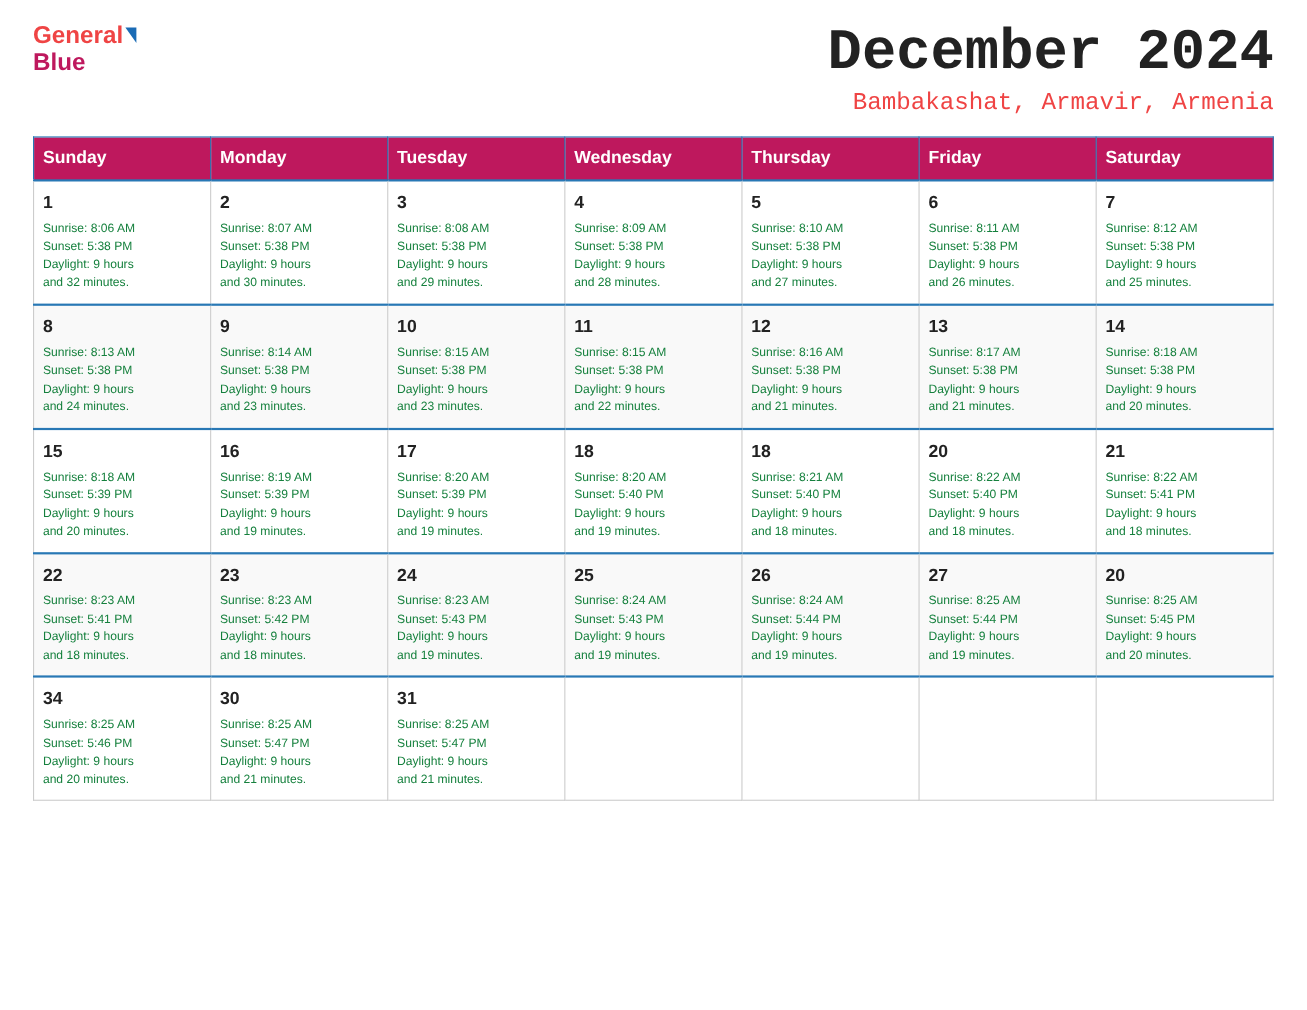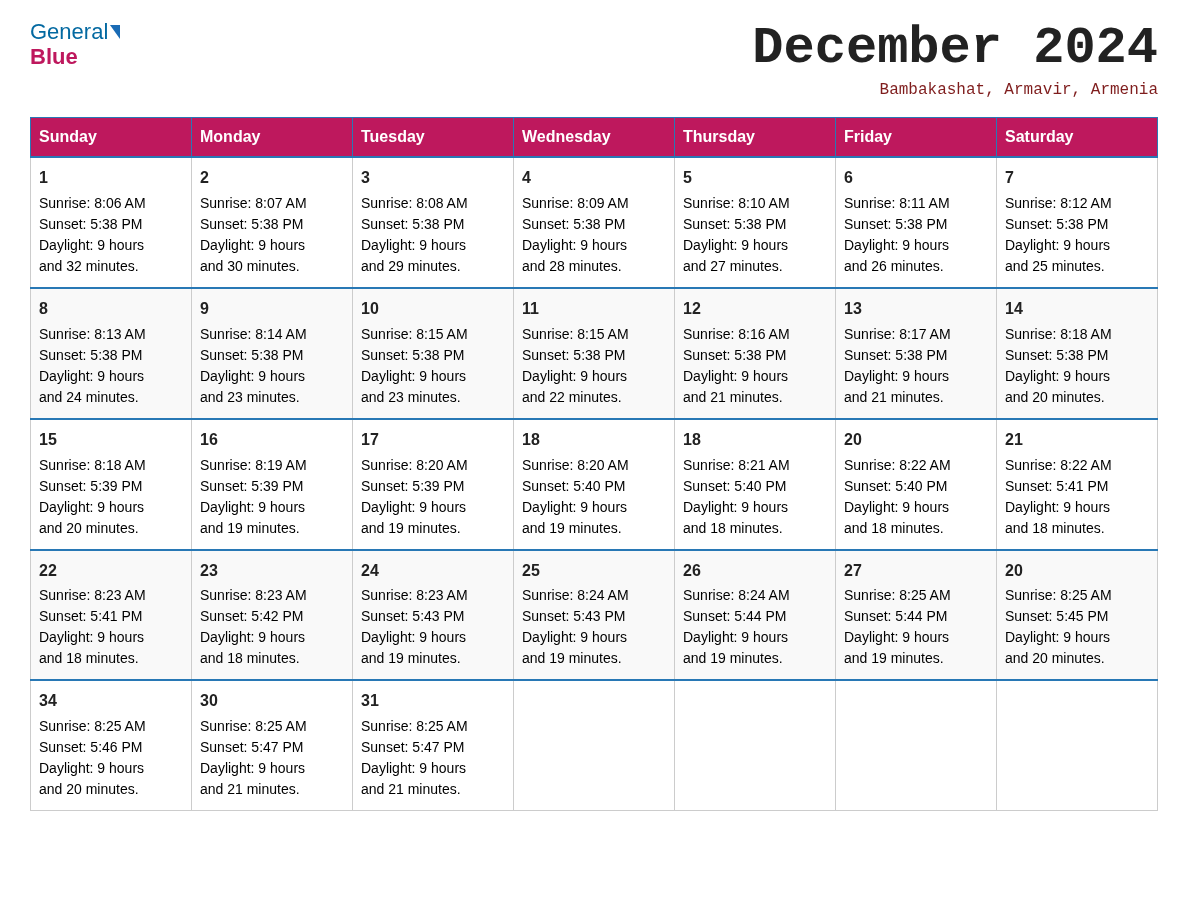--- a/index.html
+++ b/index.html
@@ -17,22 +17,22 @@
       align-items: flex-start;
       margin-bottom: 18px;
     }
     .logo {
       display: flex;
       flex-direction: column;
       align-items: flex-start;
     }
     .logo-text {
       font-size: 22px;
-      font-weight: normal;
-      color: #0369a1;
+      font-weight: bold;
+      color: #ef4444;
       line-height: 1.1;
     }
     .logo-blue {
       color: #be185d;
       font-size: 22px;
       font-weight: bold;
     }
     .logo-triangle {
       display: inline-block;
       width: 0;
@@ -46,22 +46,22 @@
       text-align: right;
       font-family: Liberation Mono, monospace;
     }
     .month-title {
       font-size: 52px;
       font-weight: bold;
       color: #222;
       line-height: 1.1;
     }
     .location-title {
-      font-size: 16px;
-      color: #7f1d1d;
+      font-size: 22px;
+      color: #ef4444;
       margin-top: 4px;
     }
     table {
       width: 100%;
       border-collapse: collapse;
       table-layout: fixed;
     }
     thead tr th {
       background-color: #be185d;
       color: #fff;
@@ -80,22 +80,22 @@
       background: #fff;
       min-height: 90px;
     }
     tbody tr td .day-num {
       font-size: 16px;
       font-weight: bold;
       display: block;
       margin-bottom: 2px;
     }
     tbody tr td .day-info {
-      font-size: 14px;
-      color: #000000;
+      font-size: 11px;
+      color: #15803d;
       line-height: 1.5;
     }
     tbody tr:nth-child(even) td {
       background: #f9f9f9;
     }
     .row-border-top td {
       border-top: 2px solid #2878b5;
     }
     .empty-cell {
       background: #fff !important;

